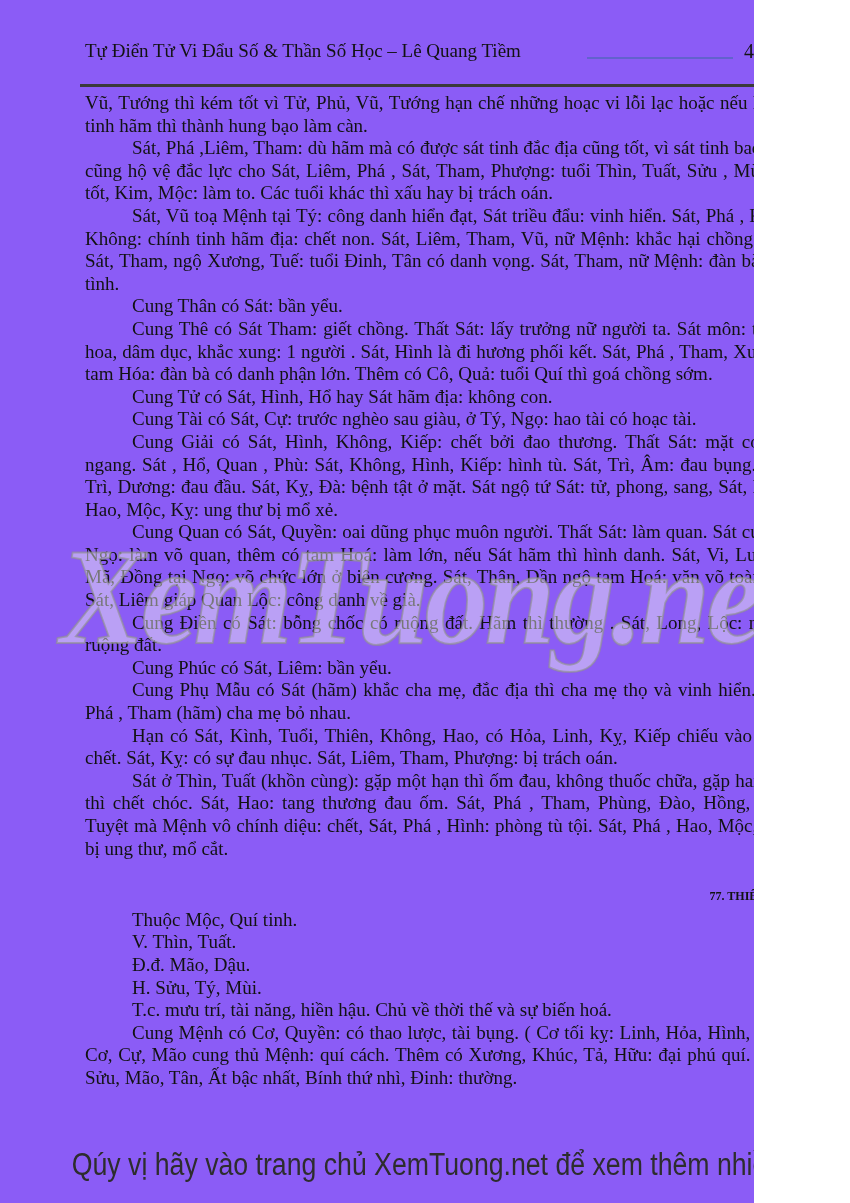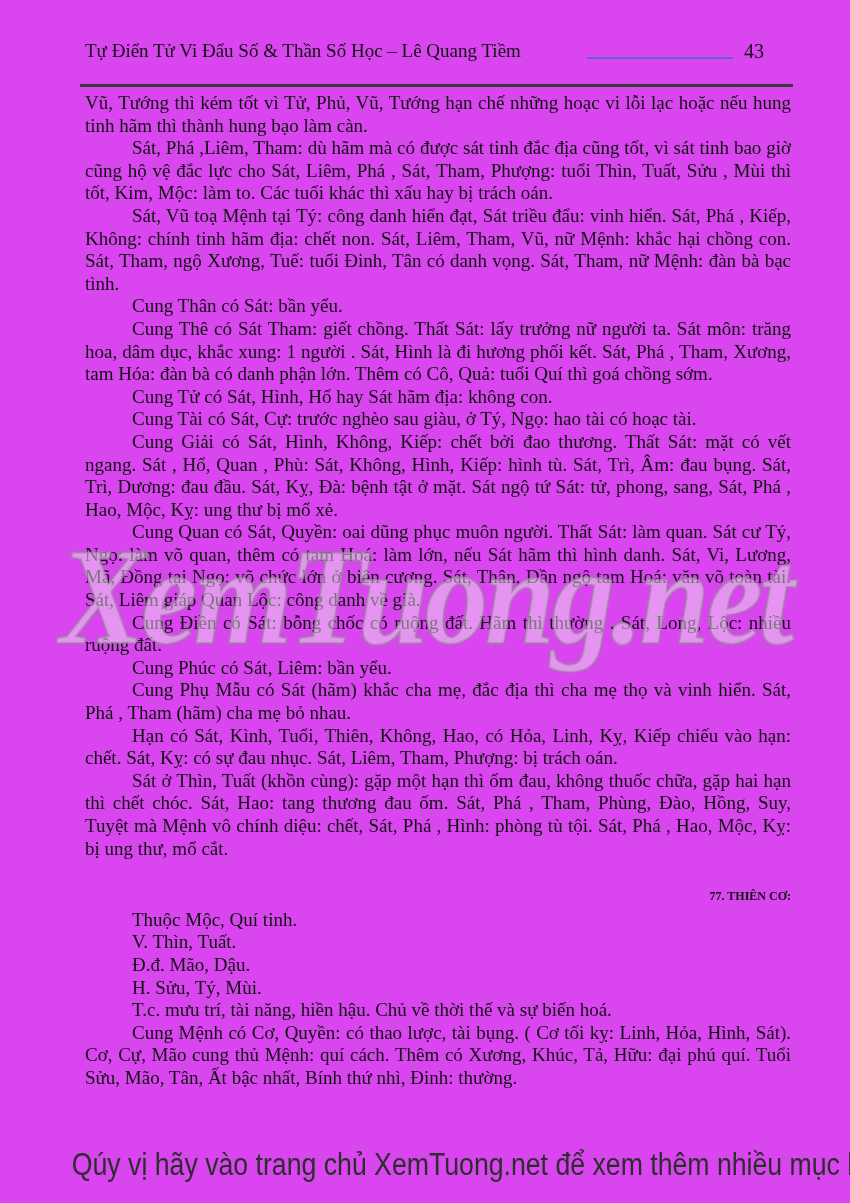--- a/index.html
+++ b/index.html
@@ -1,20 +1,20 @@
 <!DOCTYPE html>
 <html><head>
 <meta charset="utf-8">
 <style>
   html, body { margin: 0; padding: 0; background: #ffffff; }
   .page {
     position: relative;
-    width: 850px;
+    width: 754px;
     height: 1203px;
-    background: #d946ef;
+    background: #8b5cf6;
     font-family: "Liberation Serif", serif;
     color: #121212;
     overflow: hidden;
   }
 
   
   .header-title {
     position: absolute;
     left: 85px;
     top: 40px;

